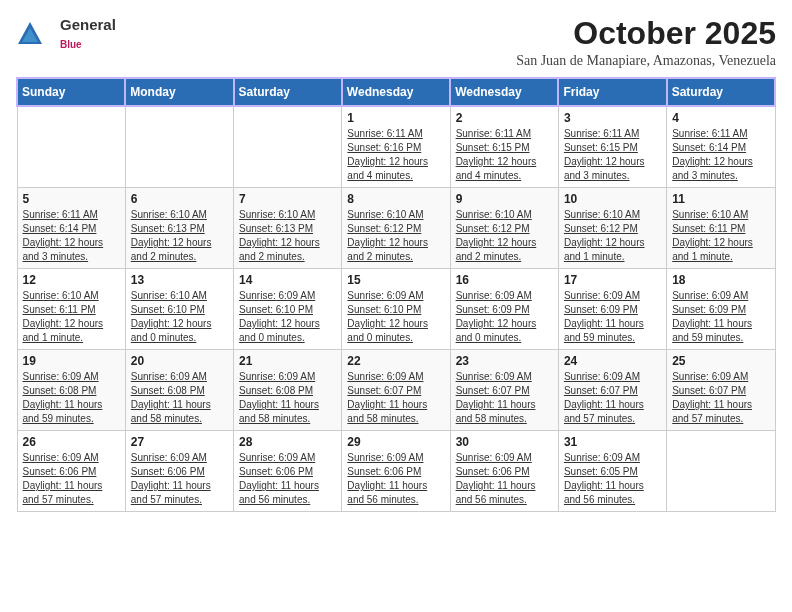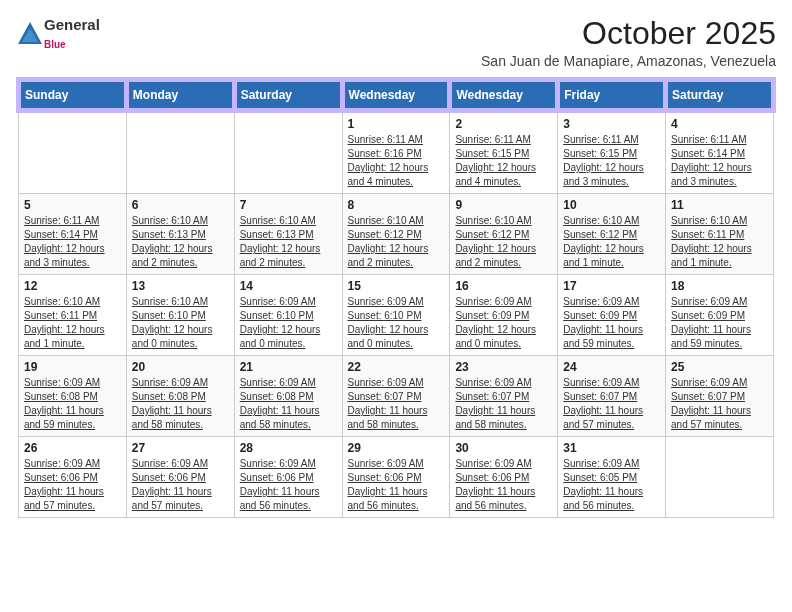--- a/index.html
+++ b/index.html
@@ -12,21 +12,21 @@
     }
     .header-top {
       display: flex;
       align-items: flex-start;
       justify-content: space-between;
       margin-bottom: 4px;
     }
     .logo {
       display: flex;
       align-items: center;
-      gap: 0;
+      gap: 16px;
     }
     .logo-text-general {
       font-size: 15px;
       font-weight: bold;
       color: #333;
       line-height: 1.2;
     }
     .logo-text-blue {
       font-size: 10px;
       font-weight: bold;
@@ -35,43 +35,44 @@
     }
     .logo-icon {
       width: 28px;
       height: 28px;
     }
     .title-block {
       text-align: right;
     }
     .main-title {
       font-size: 32px;
-      font-weight: normal;
+      font-weight: bold;
       color: #222;
       line-height: 1.1;
     }
     .subtitle {
       font-size: 14px;
       color: #444;
       margin-top: 2px;
+      font-family: Liberation Serif, serif;
     }
     .calendar {
       width: 100%;
       border-collapse: collapse;
       margin-top: 8px;
       font-size: 11px;
     }
     .calendar thead th {
       background-color: #2a6db5;
       color: #fff;
       padding: 6px 4px;
       text-align: left;
       font-size: 12px;
       font-weight: bold;
-      border: 5px solid #c4b5fd;
+      border: 2px solid #c4b5fd;
     }
     .calendar tbody td {
       vertical-align: top;
       border: 1px solid #ccc;
       padding: 4px 5px;
       width: calc(100% / 7);
       min-height: 80px;
       background: #fff;
     }
     .calendar tbody tr:nth-child(even) td {

